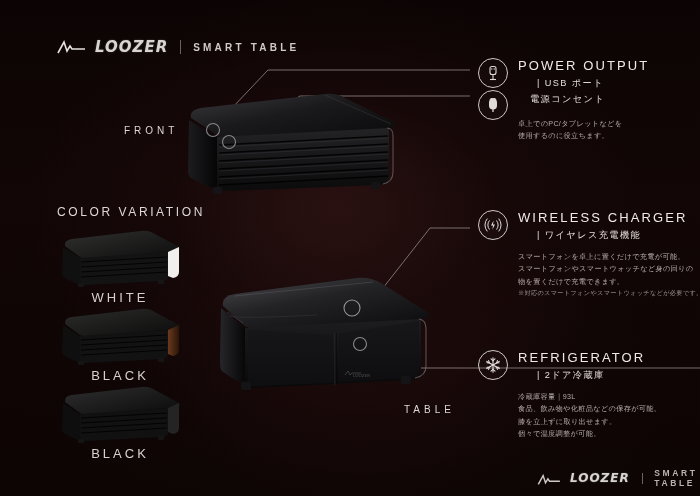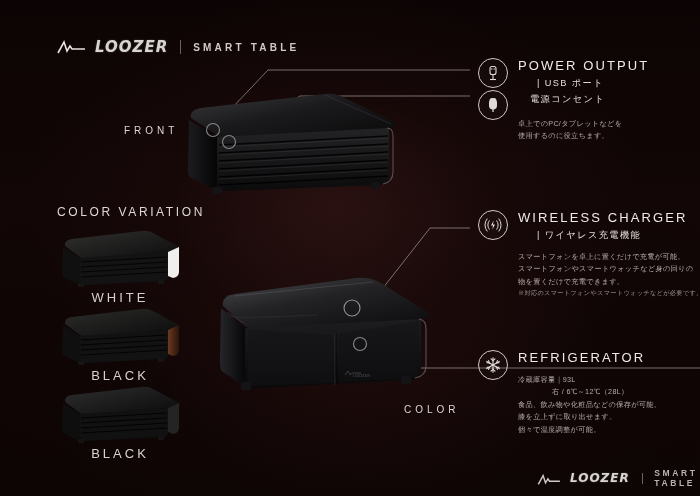--- a/index.html
+++ b/index.html
@@ -285,21 +285,21 @@
 
     <g opacity="0.5">
       <path d="M140 103 L143 99 L145 103 L147 101 L156 101" stroke="#8e8e92" stroke-width="0.7" fill="none"></path>
       <text x="148" y="105" font-size="4.2" fill="#8e8e92" font-family="DejaVu Sans, sans-serif">LOOZER</text>
     </g>
 
     <rect x="36" y="110" width="10" height="8" rx="1.8" fill="#141416"></rect>
     <rect x="196" y="104" width="10" height="8" rx="1.8" fill="#141416"></rect>
   </svg>
 
-  <div class="viewlabel" id="back-label">COLOR</div>
+  <div class="viewlabel" id="back-label">TABLE</div>
 
   <div class="feature" style="top:58px;">
     <div class="ficon">
       <svg width="18" height="18" viewBox="0 0 18 18">
         <rect x="6" y="2.5" width="6" height="8" rx="2" stroke="#e0dbd9" stroke-width="1.1" fill="none"></rect>
         <circle cx="7.8" cy="5" r="0.7" fill="#e0dbd9"></circle>
           <circle cx="10.2" cy="5" r="0.7" fill="#e0dbd9"></circle>
         <path d="M9 10.5 L9 15.5" stroke="#e0dbd9" stroke-width="1.1"></path>
         <path d="M6 15.5 L12 15.5" stroke="#e0dbd9" stroke-width="1.1"></path>
       </svg>
@@ -358,23 +358,23 @@
           <path d="M9 13.4 L7 15.1 M9 13.4 L11 15.1"></path>
           <path d="M5.4 6.9 L3 6.7 M5.4 6.9 L4.6 4.6"></path>
           <path d="M12.6 11.1 L15 11.3 M12.6 11.1 L13.4 13.4"></path>
           <path d="M12.6 6.9 L15 6.7 M12.6 6.9 L13.4 4.6"></path>
           <path d="M5.4 11.1 L3 11.3 M5.4 11.1 L4.6 13.4"></path>
         </g>
       </svg>
     </div>
     <div class="f-text">
       <div class="f-title">REFRIGERATOR</div>
+      <div class="f-sub">| 2ドア冷蔵庫</div>
       <div class="f-body">
         <div>冷蔵庫容量｜93L</div>
-        <div class="indent">右 / 6℃～12℃（28L）</div>
         <div>食品、飲み物や化粧品などの保存が可能。</div>
         <div>膝を立上ずに取り出せます。</div>
         <div>個々で温度調整が可能。</div>
       </div>
     </div>
   </div>
 
   <div class="brand brand-bot">
     <span class="mark">
       <svg width="25" height="12" viewBox="0 0 30 15">

